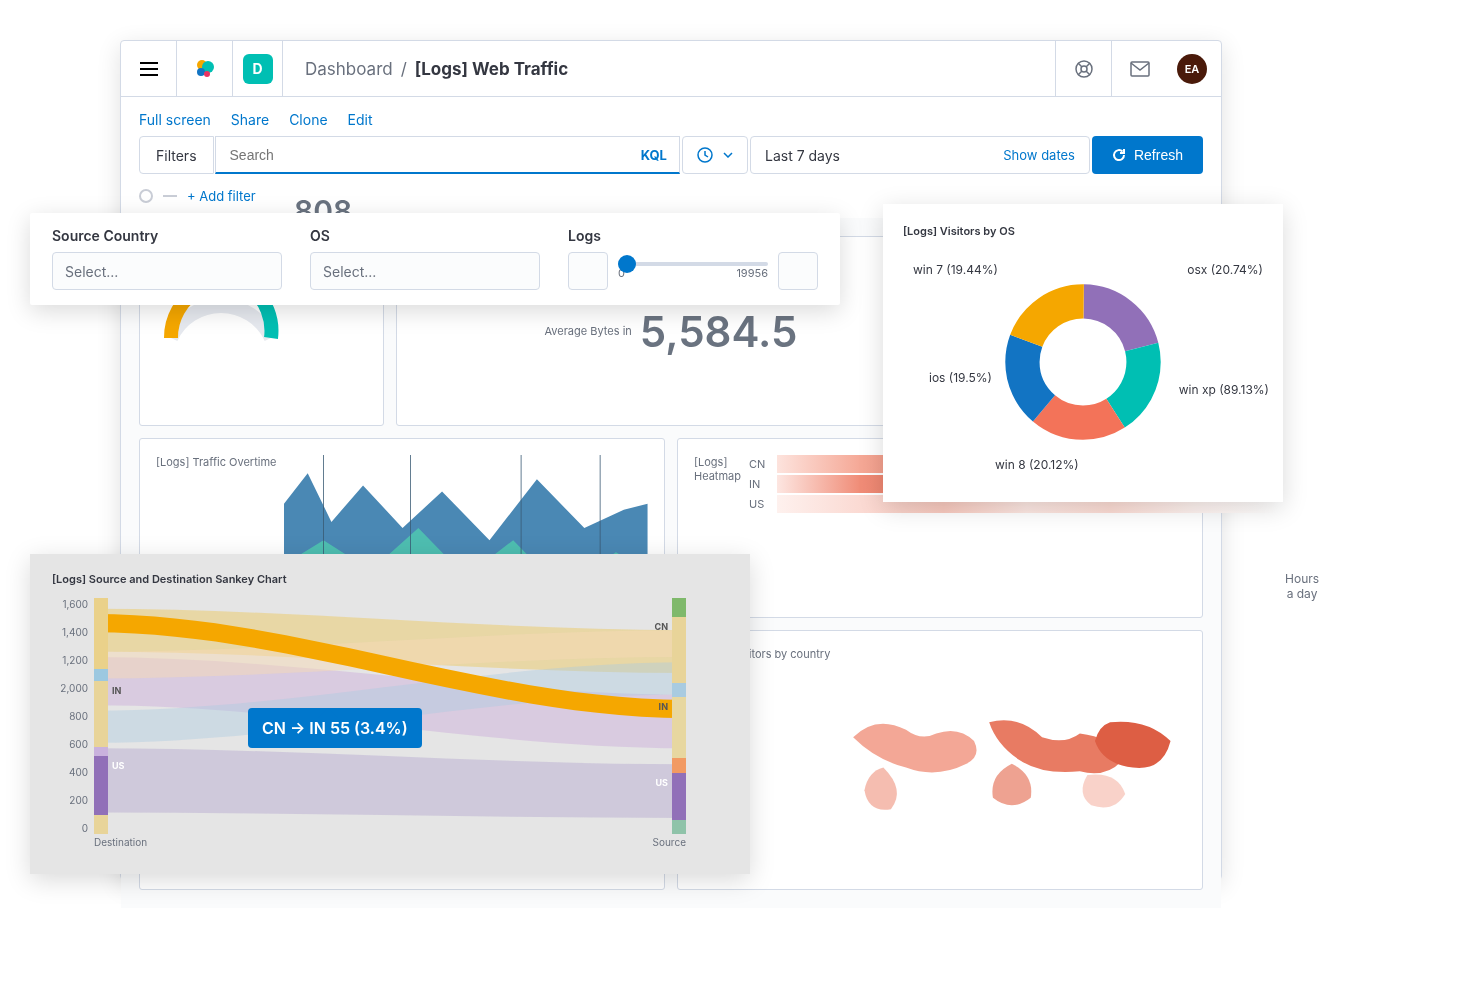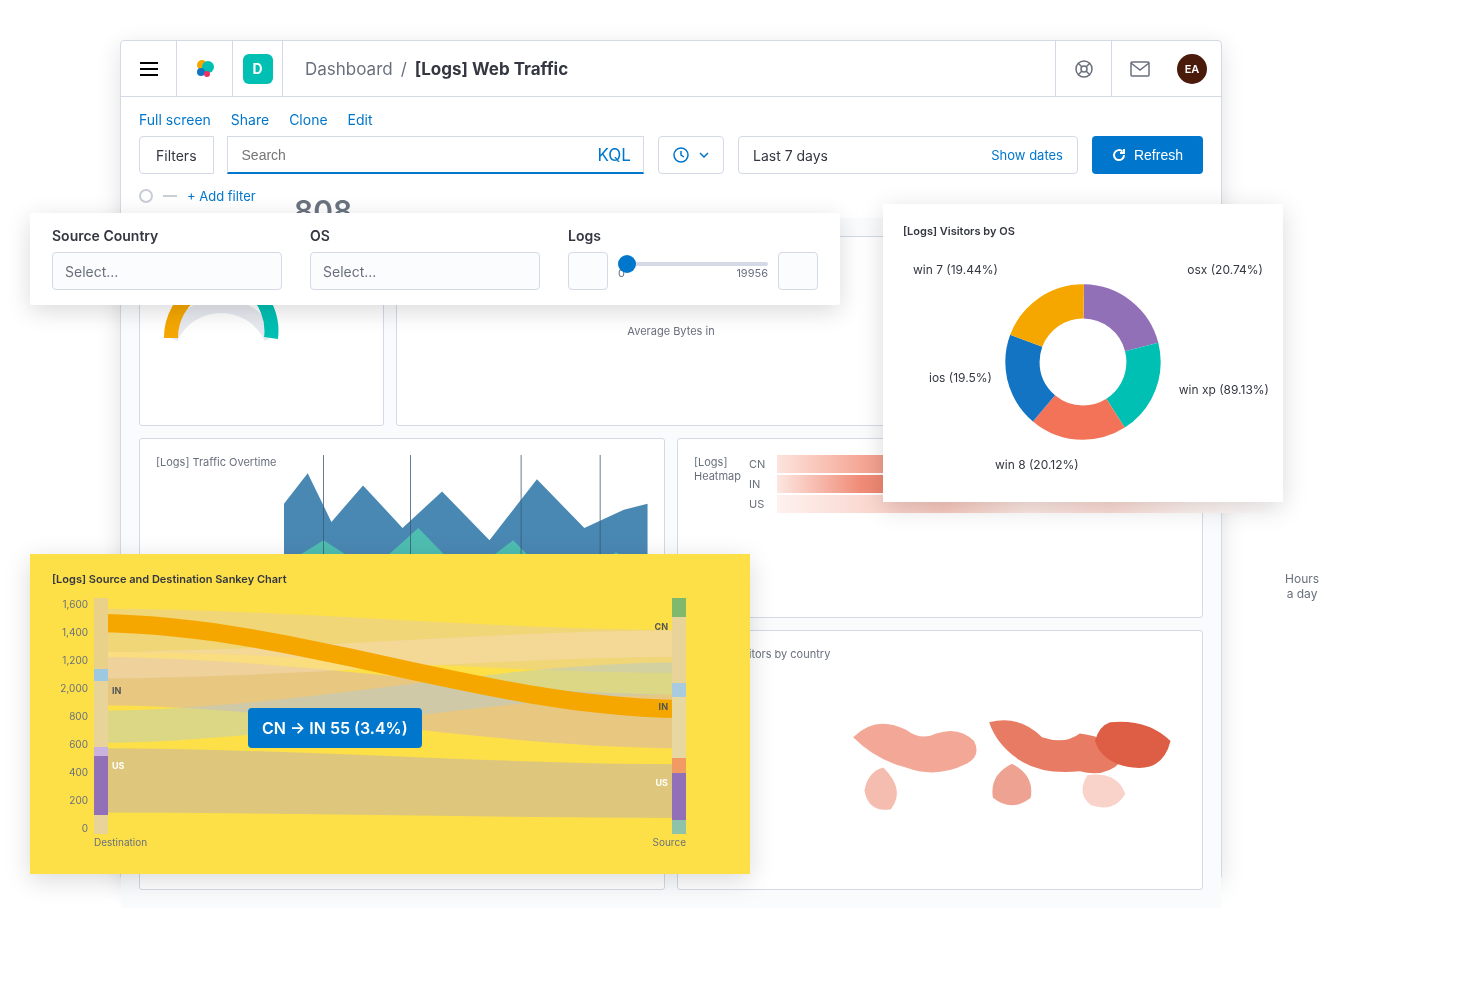--- a/index.html
+++ b/index.html
@@ -24,25 +24,25 @@
   .hamburger span::before{top:-6px;}.hamburger span::after{top:6px;}
   .logo-box{width:56px;height:56px;display:flex;align-items:center;justify-content:center;border-right:1px solid var(--border);}
   .app-tab{width:50px;height:56px;display:flex;align-items:center;justify-content:center;border-right:1px solid var(--border);}
   .app-tab .badge{width:30px;height:30px;background:var(--teal);border-radius:6px;color:#fff;font-weight:700;display:flex;align-items:center;justify-content:center;}
   .crumbs{padding-left:22px;color:var(--text-sub);font-size:17px;flex:1;display:flex;gap:8px;align-items:center;}
   .crumbs b{color:var(--text);font-weight:700;}
   .topbar .right-icon{width:56px;height:56px;border-left:1px solid var(--border);display:flex;align-items:center;justify-content:center;color:var(--text-sub);}
   .avatar{width:30px;height:30px;border-radius:50%;background:#4a1a0a;color:#fff;font-size:11px;font-weight:600;display:flex;align-items:center;justify-content:center;margin:0 14px 0 10px;}
   .action-bar{display:flex;gap:20px;padding:14px 18px 8px;}
   .action-bar a{color:var(--blue);text-decoration:none;font-size:14px;}
-  .filter-row{display:flex;gap:14px;align-items:center;padding:0 18px 10px;}
+  .filter-row{display:flex;gap:2px;align-items:center;padding:0 18px 10px;}
   .filters-btn{height:38px;padding:0 16px;border:1px solid var(--border);border-radius:4px 0 0 4px;background:#fff;display:flex;align-items:center;}
   .search-box{flex:1;height:38px;border:1px solid var(--border);display:flex;align-items:center;padding:0 12px;border-bottom:2px solid var(--blue);margin-left:-1px;}
   .search-box input{border:none;outline:none;flex:1;font-size:14px;}
-  .kql{color:var(--blue);font-size:17px;font-weight:400;}
+  .kql{color:var(--blue);font-size:13px;font-weight:700;}
   .date-box{height:38px;border:1px solid var(--border);border-radius:4px;display:flex;align-items:center;padding:0 14px;gap:10px;min-width:54px;}
   .date-range{width:340px;justify-content:space-between;}
   .date-range .show{color:var(--blue);font-size:13px;}
   .refresh-btn{height:38px;background:var(--blue);color:#fff;border:none;border-radius:4px;padding:0 20px;display:flex;align-items:center;gap:8px;font-size:14px;cursor:pointer;}
   .addfilter{padding:4px 18px 14px;display:flex;align-items:center;gap:10px;font-size:13px;}
   .addfilter .ring{width:14px;height:14px;border:2px solid #c9cdd6;border-radius:50%;}
   .addfilter .dash{width:14px;height:2px;background:#c9cdd6;}
   .addfilter .add{color:var(--blue);}
   .dash-body{flex:1;background:var(--bg);padding:18px;display:grid;grid-template-columns:245px 1fr 1fr 245px;grid-template-rows:190px 180px 260px;gap:12px;}
   .panel{background:#fff;border:1px solid var(--border);border-radius:3px;padding:16px;display:flex;gap:8px;}
@@ -71,21 +71,21 @@
   .slider-wrap .num-box{width:40px;height:38px;border:1px solid var(--border);border-radius:4px;background:#fbfcfd;}
   .slider{width:150px;height:4px;background:#d3dae6;border-radius:2px;position:relative;}
   .slider .thumb{position:absolute;left:0;top:-7px;width:18px;height:18px;background:var(--blue);border-radius:50%;}
   .slider-labels{display:flex;justify-content:space-between;font-size:11px;color:var(--text-sub);width:150px;}
   
   .donut-card{position:absolute;left:883px;top:204px;width:400px;height:298px;background:#fff;box-shadow:0 6px 24px rgba(0,0,0,.15);padding:20px;}
   .donut-card .panel-title{color:var(--text);font-weight:600;margin-bottom:14px;}
   .donut-wrap{display:flex;align-items:center;justify-content:center;position:relative;}
   .donut-label{position:absolute;font-size:12px;color:var(--text);}
   
-  .sankey-card{position:absolute;left:30px;top:554px;width:720px;height:320px;background:#fde047;box-shadow:0 6px 24px rgba(0,0,0,.15);padding:18px 22px;}
+  .sankey-card{position:absolute;left:30px;top:554px;width:720px;height:320px;background:#e5e5e5;box-shadow:0 6px 24px rgba(0,0,0,.15);padding:18px 22px;}
   .sankey-card .panel-title{color:var(--text);font-weight:600;}
   .sankey-area{position:relative;height:250px;margin-top:12px;}
   .y-axis{position:absolute;left:0;top:0;bottom:14px;width:36px;display:flex;flex-direction:column-reverse;justify-content:space-between;font-size:10px;color:var(--text-sub);text-align:right;}
   .sankey-bars{position:absolute;left:42px;right:42px;top:0;bottom:14px;}
   .src-bar,.dst-bar{position:absolute;top:0;bottom:0;width:14px;display:flex;flex-direction:column;}
   .src-bar{left:0;}.dst-bar{right:0;}
   .seg{width:100%;}
   .node-label{font-size:9px;font-weight:700;color:#555;}
   .tooltip{position:absolute;background:var(--blue);color:#fff;padding:10px 14px;border-radius:4px;font-size:16px;font-weight:600;left:154px;top:110px;}
   .tooltip::before{content:"";position:absolute;top:-10px;left:70px;border:10px solid transparent;border-bottom-color:var(--blue);}
@@ -179,20 +179,21 @@
           <path d="M15 80 A55 55 0 0 1 115 80" stroke="#e6e9ef" stroke-width="14" fill="none"></path>
           <path d="M15 80 A55 55 0 0 1 42 32" stroke="#F5A700" stroke-width="14" fill="none"></path>
           <path d="M42 32 A55 55 0 0 1 95 30" stroke="#d3dae6" stroke-width="14" fill="none"></path>
           <path d="M95 30 A55 55 0 0 1 115 80" stroke="#00BFB3" stroke-width="14" fill="none"></path>
         </svg>
       </div>
       <div class="big-num" style="font-size:30px;margin-top:-60px;">808</div>
     </div>
     <div class="panel kpi2" style="align-items:center;justify-content:center;">
       <div class="panel-title">Average Bytes in</div>
+      <div class="big-num">5,584.5</div>
     </div>
     <div class="panel kpi3">
       <div class="gauge-holder">
         <svg width="130" height="90" viewBox="0 0 130 90">
           <path d="M15 80 A55 55 0 0 1 115 80" stroke="#e6e9ef" stroke-width="14" fill="none"></path>
           <path d="M15 80 A55 55 0 0 1 60 26" stroke="#00BFB3" stroke-width="14" fill="none"></path>
         </svg>
       </div>
       <div class="big-num" style="font-size:22px;margin-top:-52px;text-align:right;padding-right:6px;">41.667%</div>
     </div>

